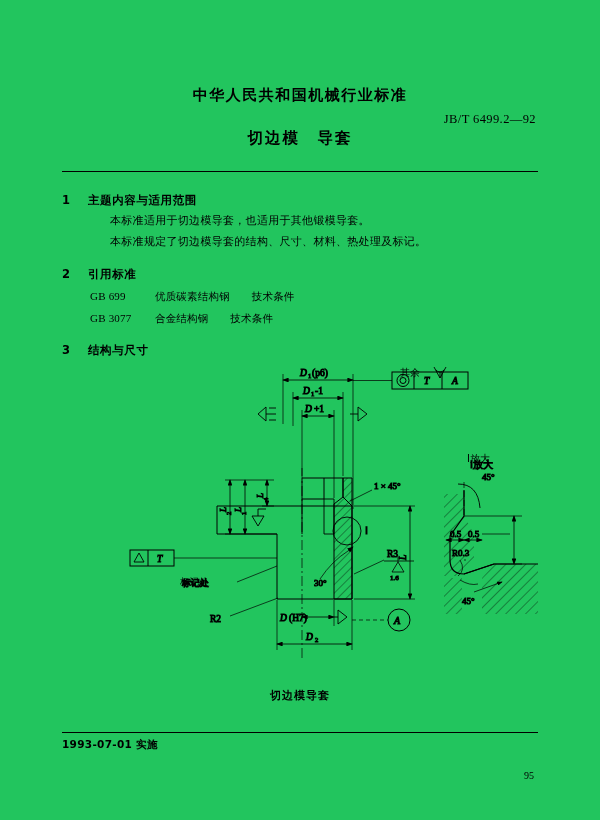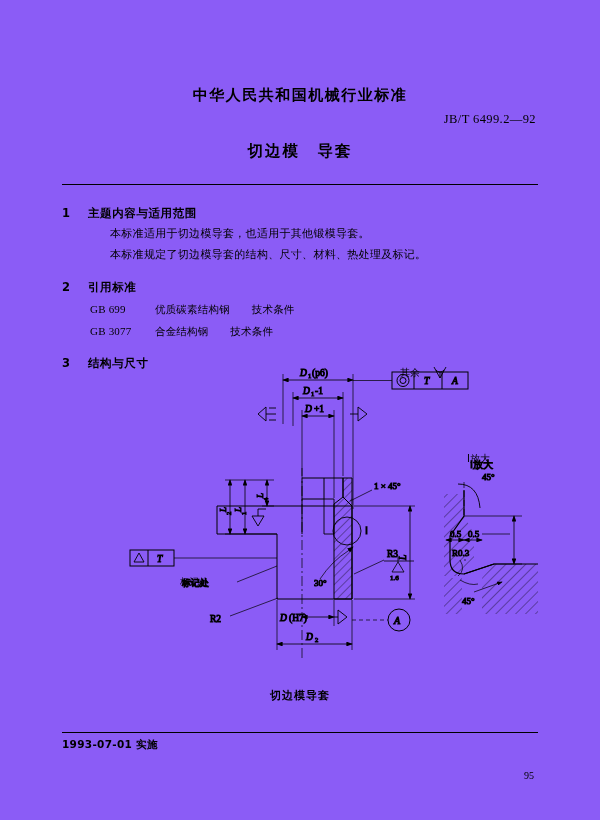--- a/index.html
+++ b/index.html
@@ -6,21 +6,21 @@
   body{
     width:600px;height:820px;
     background:#ffffff;
     font-family:"Liberation Serif", serif;
     color:#000;
     position:relative;
     overflow:hidden;
   }
   .page{
     position:absolute;inset:0;
-    background:#8b5cf6;
+    background:#22c55e;
   }
   .sheet{
     position:absolute;
     left:62px;top:28px;
     width:476px;height:762px;
   }
 
   
   .doc-title{
     text-align:center;
@@ -37,21 +37,21 @@
     font-weight:normal;
     font-size:12.5px;
     letter-spacing:.4px;
   }
   .subject{
     text-align:center;
     font-family:"DejaVu Sans", sans-serif;
     font-weight:bold;
     font-size:15.5px;
     letter-spacing:2px;
-    margin-top:36px;
+    margin-top:23px;
   }
   .rule{
     margin-top:22px;
     border-top:1.6px solid #000;
     width:100%;
   }
 
   
   .body{
     margin-top:18px;

